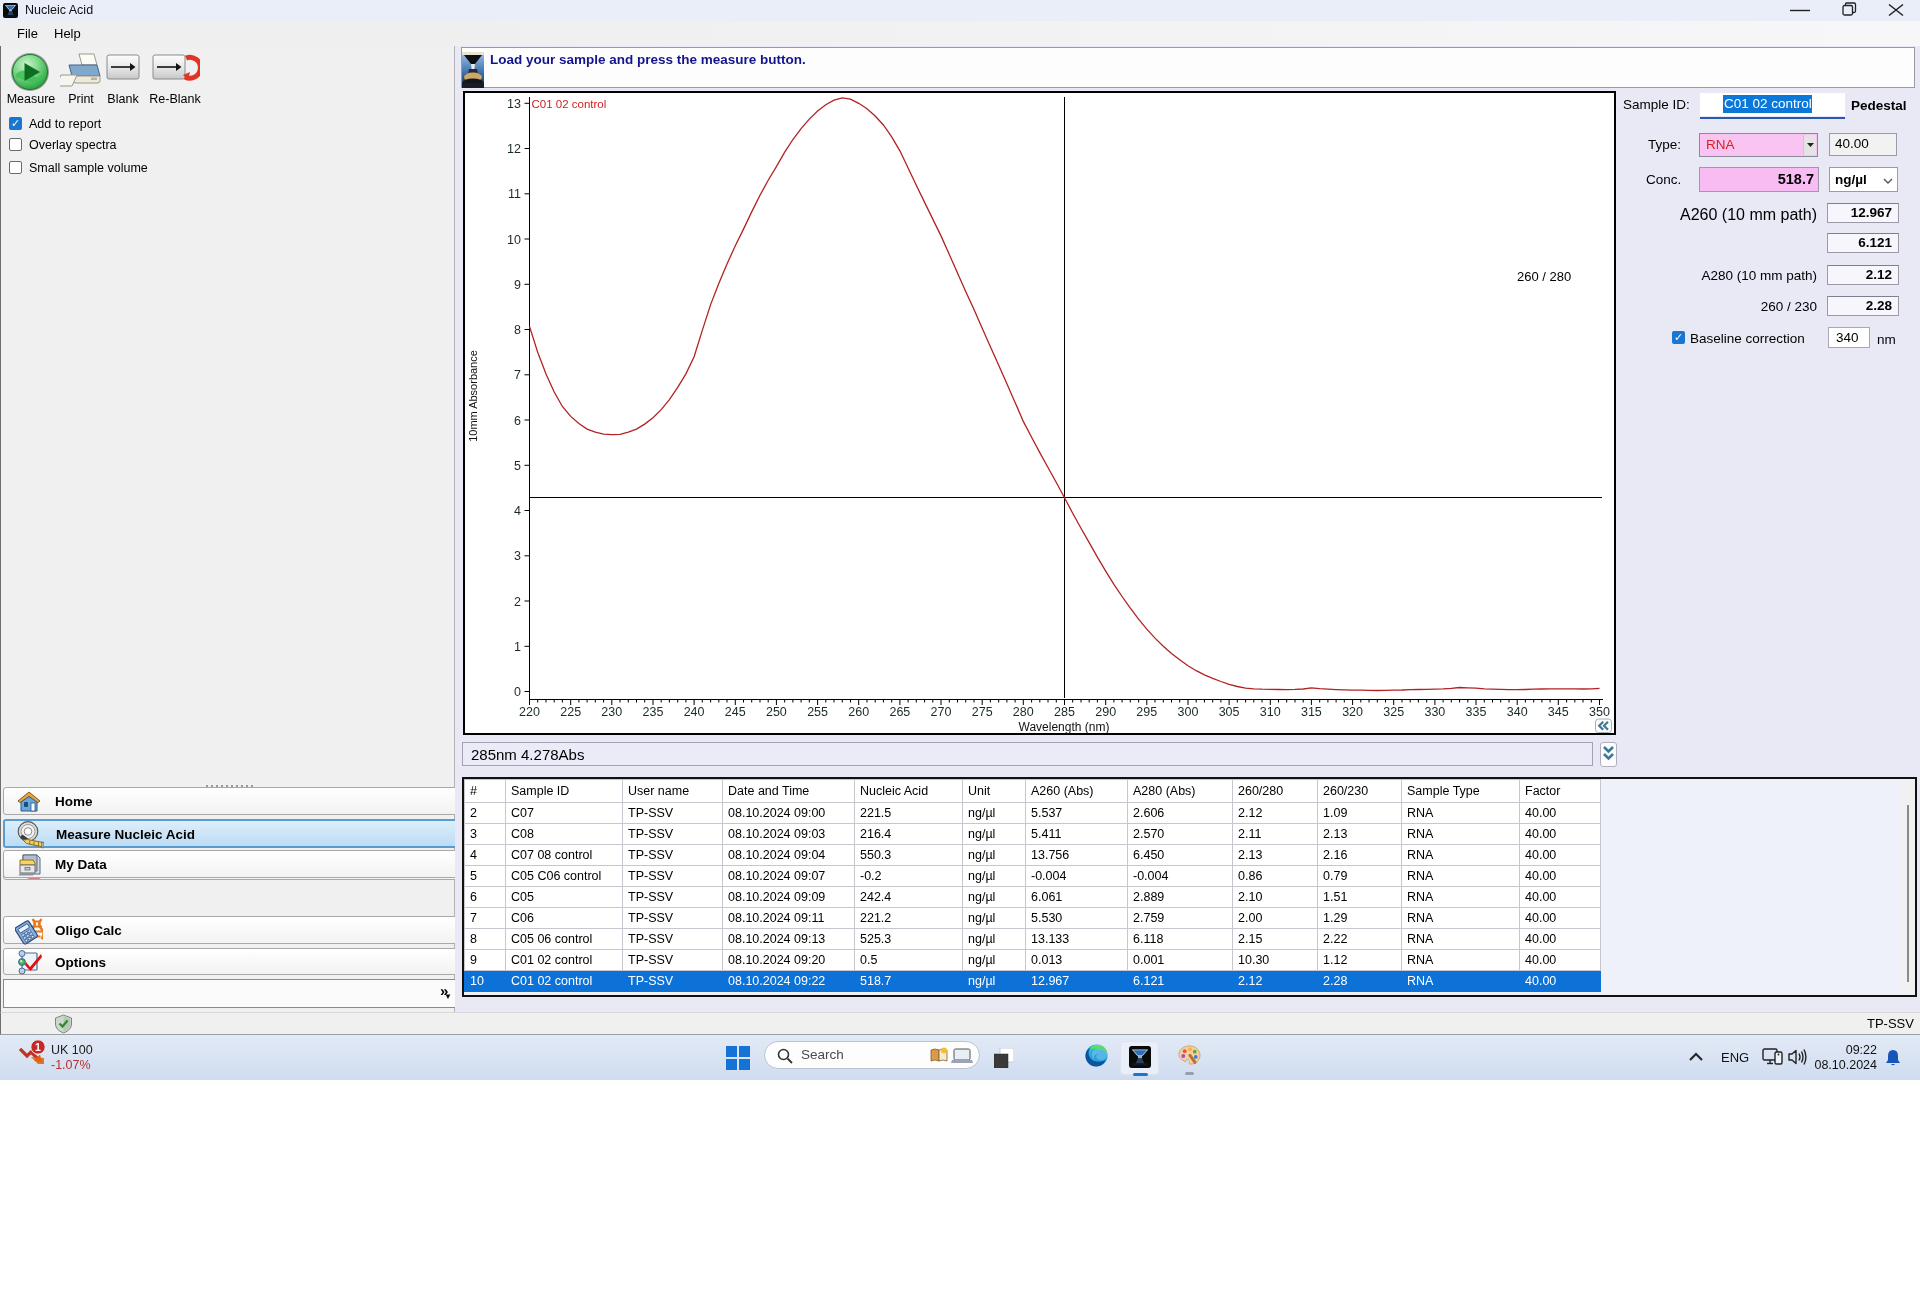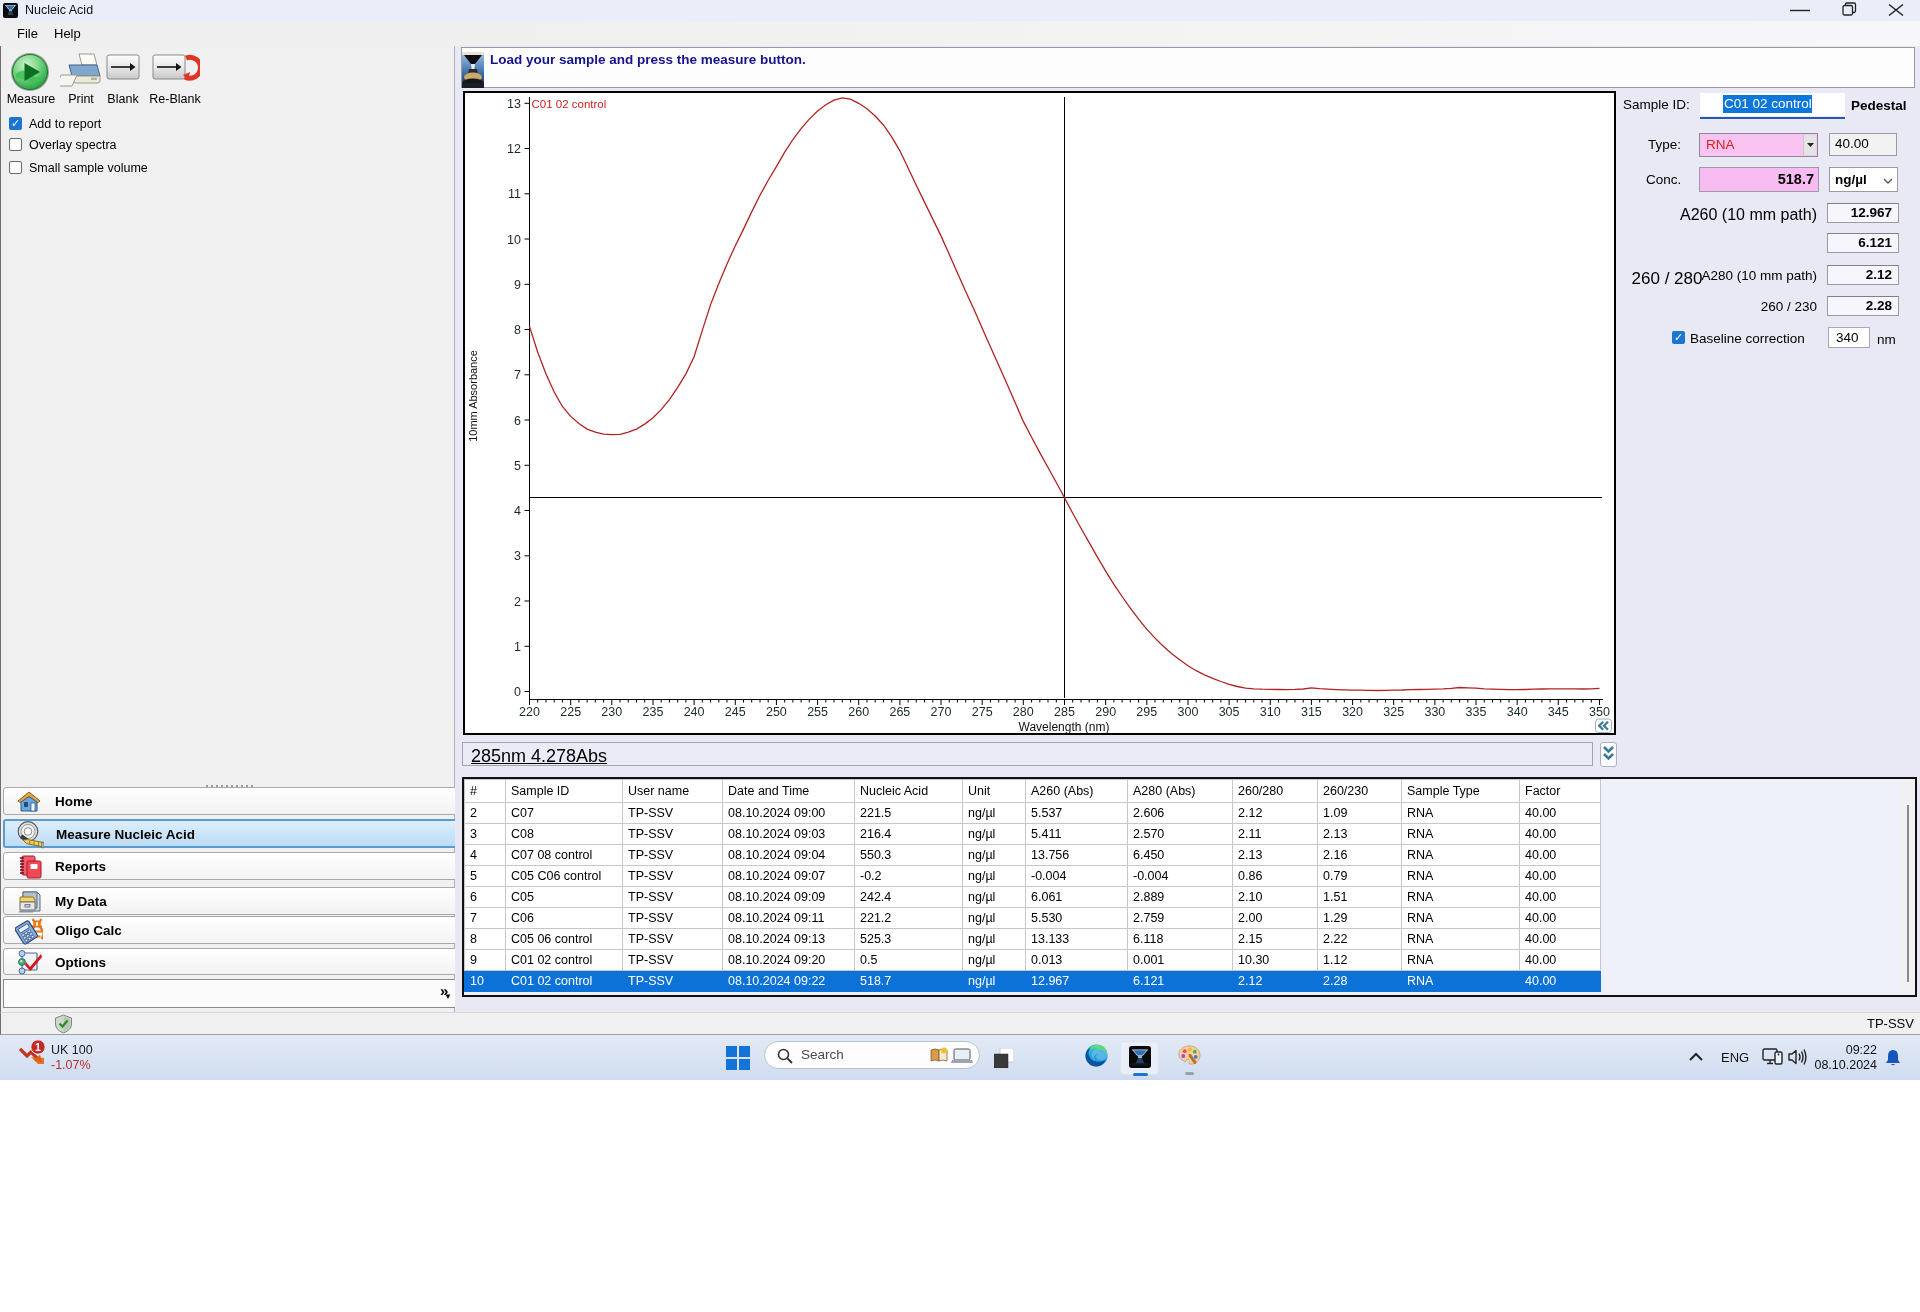--- a/index.html
+++ b/index.html
@@ -142,21 +142,21 @@
           <line x1="3" y1="4" x2="7" y2="4"></line>
           <line x1="3" y1="7" x2="7" y2="7"></line>
           <line x1="3" y1="10" x2="7" y2="10"></line>
           <line x1="3" y1="13" x2="7" y2="13"></line>
           <line x1="3" y1="16" x2="7" y2="16"></line>
           <line x1="3" y1="19" x2="7" y2="19"></line>
         </g>
     </svg>
     <span class="a sidetext">Reports</span>
   </div>
-  <div class="a sideitem" style="top:841px;">
+  <div class="a sideitem" style="top:804px;">
     <svg class="a" style="left:13px;top:1px" width="26" height="26" viewBox="0 0 26 26">
       <path d="M6 3 L20 3 L23 6 L23 22 L9 22 L6 19 Z" fill="#d4dae2" stroke="#5a6a7a" stroke-width="1"></path>
       <path d="M6 3 L20 3 L20 19 L6 19 Z" fill="#b4bfcc" stroke="#5a6a7a" stroke-width="1"></path>
       <path d="M3 8 L16 8 L18 11 L18 13 L3 13 Z" fill="#f5d469" stroke="#97781e" stroke-width="1"></path>
       <path d="M3 13 L18 13 L18 21 L3 21 Z" fill="#e8e8ea" stroke="#6a6a72" stroke-width="1"></path>
       <rect x="8" y="15.5" width="5" height="2.5" fill="#c8c8ca" stroke="#6a6a72" stroke-width="0.8"></rect>
       <path d="M3 21 L18 21 L16 23.5 L1.5 23.5 Z" fill="#8a93a0"></path>
     </svg>
     <span class="a sidetext">My Data</span>
   </div>
@@ -415,21 +415,21 @@
     <text x="14" y="305" font-size="11" text-anchor="middle" fill="#111" transform="rotate(-90 14 305)">10mm Absorbance</text>
     <line x1="601.5" y1="6" x2="601.5" y2="607" stroke="#000" stroke-width="1"></line>
     <line x1="66.5" y1="406.5" x2="1139" y2="406.5" stroke="#000" stroke-width="1"></line>
     <polyline points="66.5,235.4 74.7,261.2 83.0,282.9 91.2,301.0 99.4,315.5 107.7,325.4 115.9,332.6 124.1,338.1 132.3,341.2 140.6,343.1 148.8,343.7 157.0,343.3 165.3,341.2 173.5,338.1 181.7,333.1 190.0,326.8 198.2,318.6 206.4,308.7 214.7,296.4 222.9,282.9 231.1,265.7 239.3,239.4 247.6,213.6 255.8,192.4 264.0,172.9 272.3,154.8 280.5,138.1 288.7,120.9 297.0,104.2 305.2,89.2 313.4,75.6 321.7,61.2 329.9,48.5 338.1,37.6 346.3,28.1 354.6,20.0 362.8,13.7 371.0,9.1 379.3,6.9 387.5,8.2 395.7,12.3 404.0,17.7 412.2,25.0 420.4,34.0 428.7,45.8 436.9,59.8 445.1,77.0 453.3,94.2 461.6,111.4 469.8,128.1 478.0,144.9 486.3,163.4 494.5,182.0 502.7,200.5 511.0,218.6 519.2,237.2 527.4,255.7 535.7,274.3 543.9,292.8 552.1,311.4 560.3,330.4 568.6,346.2 576.8,361.6 585.0,376.5 593.3,391.5 601.5,406.8 609.7,422.2 618.0,437.2 626.2,451.6 634.4,466.1 642.7,480.1 650.9,493.3 659.1,505.5 667.3,517.2 675.6,528.1 683.8,538.1 692.0,547.1 700.3,555.3 708.5,562.5 716.7,568.8 725.0,574.7 733.2,579.7 741.4,583.8 749.7,587.4 757.9,590.5 766.1,593.3 774.3,595.5 782.6,597.1 790.8,597.9 799.0,598.2 807.3,598.3 815.5,598.5 823.7,598.6 832.0,598.4 840.2,598.0 848.4,596.9 856.7,597.7 864.9,598.2 873.1,598.6 881.3,598.9 889.6,599.1 897.8,599.1 906.0,599.3 914.3,599.5 922.5,599.4 930.7,599.1 939.0,599.0 947.2,598.7 955.4,598.5 963.7,598.3 971.9,598.1 980.1,597.8 988.3,597.3 996.6,596.5 1004.8,596.9 1013.0,597.2 1021.3,597.8 1029.5,598.1 1037.7,598.4 1046.0,598.6 1054.2,598.7 1062.4,598.5 1070.7,598.2 1078.9,598.0 1087.1,597.9 1095.3,597.8 1103.6,597.8 1111.8,597.9 1120.0,598.0 1128.3,597.8 1136.5,597.4" fill="none" stroke="#b22222" stroke-width="1.3"></polyline>
     <text x="68.5" y="17" font-size="11.5" fill="#cc2222">C01 02 control</text>
     <rect x="1132.5" y="628" width="16" height="13.5" rx="3" fill="#fcfcfc" stroke="#a8b0bc"></rect>
     <path d="M1140.2 630.8 L1136.2 634.8 L1140.2 638.8 M1145 630.8 L1141 634.8 L1145 638.8" fill="none" stroke="#3a7a96" stroke-width="2.2"></path>
   </svg>
 
   <div class="a" style="left:7px;top:696px;width:1131px;height:24px;background:#ebebf7;border:1px solid #a2a2b2;">
-    <span class="a" style="left:8px;top:3px;font-size:18px;text-decoration:underline;">285nm 4.278Abs</span>
+    <span class="a" style="left:8px;top:3px;font-size:15px;">285nm 4.278Abs</span>
   </div>
   <div class="a" style="left:1145px;top:696px;width:17px;height:25px;background:#fcfcfc;border:1px solid #b0b0c0;border-radius:3px;">
     <svg class="a" style="left:2px;top:3px" width="11" height="17" viewBox="0 0 11 17">
       <path d="M1 1 L5.5 5.5 L10 1" fill="none" stroke="#3a7a96" stroke-width="2.6"></path>
       <path d="M1 8 L5.5 12.5 L10 8" fill="none" stroke="#3a7a96" stroke-width="2.6"></path>
     </svg>
   </div>
 
   <div class="a" style="left:7px;top:731px;width:1455px;height:220px;background:#eef0fa;border:2px solid #111;">
     <table style="border-collapse:collapse;table-layout:fixed;width:1136px;font-size:12.5px;">
@@ -619,21 +619,21 @@
   <div class="a" style="left:1374px;top:121px;width:69px;height:25px;background:#fff;border:1px solid #9b9ba8;">
     <span class="a" style="left:5px;top:4px;font-size:13.5px;font-weight:bold;">ng/µl</span>
     <svg class="a" style="left:53px;top:10px" width="10" height="6" viewBox="0 0 10 6">
         <path d="M1 1 L5 5 L9 1" fill="none" stroke="#555" stroke-width="1.4"></path>
       </svg>
   </div>
   <div class="a" style="left:1062px;top:160px;width:300px;text-align:right;font-size:16px;">A260 (10 mm path)</div>
   <div class="a vbox" style="left:1372px;top:157px;width:72px;height:20px;"><span style="position:relative;top:1px;right:6px;">12.967</span></div>
   <div class="a" style="left:1062px;top:190px;width:300px;text-align:right;font-size:13.5px;margin-top:32px;">A280 (10 mm path)</div>
   <div class="a vbox" style="left:1372px;top:187px;width:72px;height:20px;"><span style="position:relative;top:1px;right:6px;">6.121</span></div>
-  <div class="a" style="left:1062px;top:223px;width:300px;text-align:center;font-size:17px;">260 / 280</div>
+  <div class="a" style="left:1062px;top:223px;width:300px;text-align:left;font-size:13px;">260 / 280</div>
   <div class="a vbox" style="left:1372px;top:219px;width:72px;height:20px;"><span style="position:relative;top:1px;right:6px;">2.12</span></div>
   <div class="a" style="left:1062px;top:253px;width:300px;text-align:right;font-size:13.5px;">260 / 230</div>
   <div class="a vbox" style="left:1372px;top:250px;width:72px;height:20px;"><span style="position:relative;top:1px;right:6px;">2.28</span></div>
   <div class="a cbon" style="left:1217px;top:285px;">✓</div>
   <span class="a" style="left:1235px;top:285px;font-size:13.5px;">Baseline correction</span>
   <div class="a" style="left:1373px;top:281px;width:42px;height:21px;background:#fff;border:1px solid #a8a8b4;">
     <span class="a" style="left:7px;top:2px;font-size:13.5px;">340</span>
   </div>
   <span class="a" style="left:1422px;top:286px;font-size:13.5px;">nm</span>
 </div>

